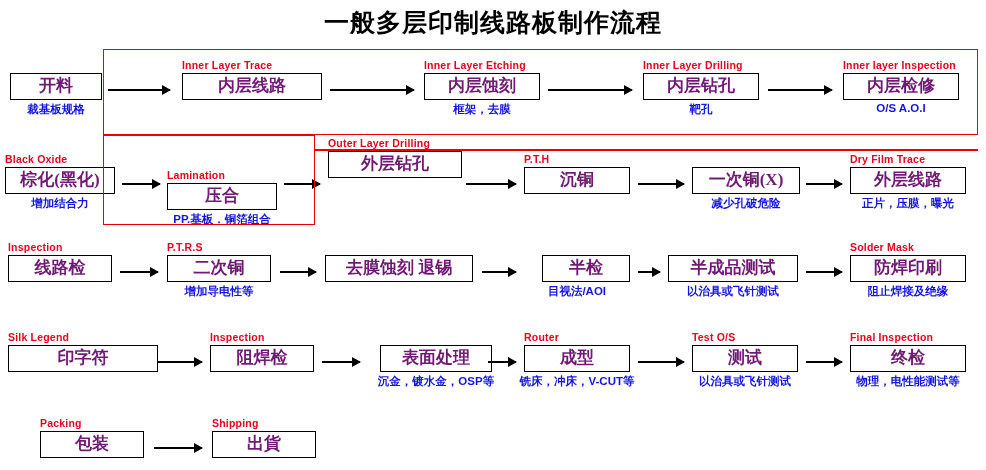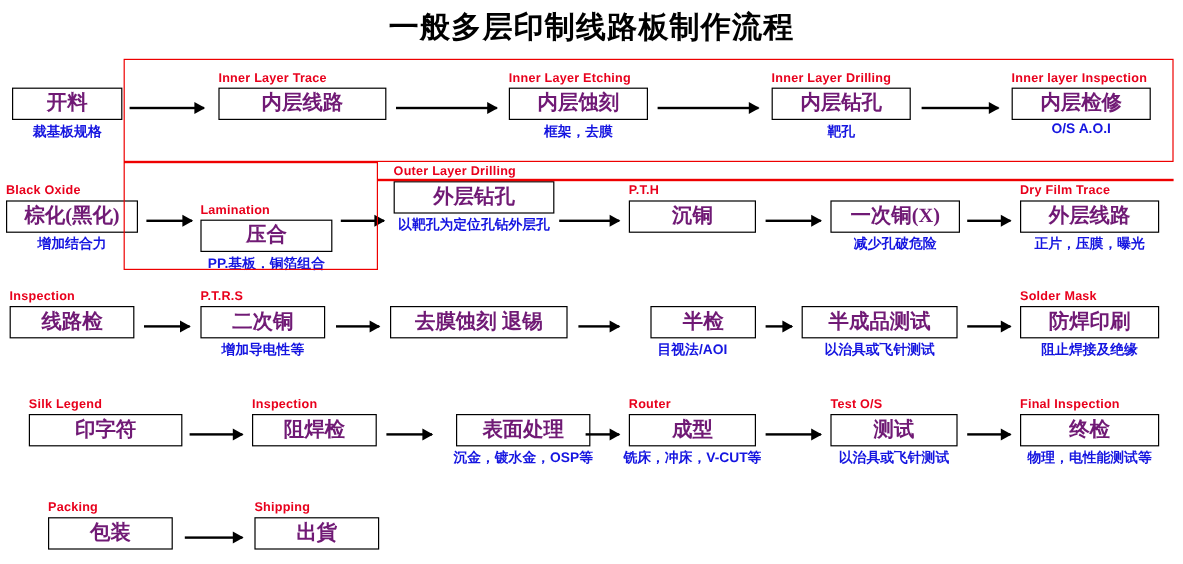--- a/index.html
+++ b/index.html
@@ -129,21 +129,20 @@
         <div class="node-bottom">增加结合力</div>
       </div>
       <div class="node" style="left: 167px; top: 126px; width: 110px; margin-top: 16px;">
         <div class="node-top">Lamination</div>
         <div class="node-box">压合</div>
         <div class="node-bottom">PP.基板．铜箔组合</div>
       </div>
       <div class="node" style="left: 328px; top: 110px; width: 134px;">
         <div class="node-top">Outer Layer Drilling</div>
         <div class="node-box">外层钻孔</div>
-        <div class="node-bottom">以靶孔为定位孔钻外层孔</div>
       </div>
       <div class="node" style="left: 524px; top: 126px; width: 106px;">
         <div class="node-top">P.T.H</div>
         <div class="node-box">沉铜</div>
       </div>
       <div class="node" style="left: 692px; top: 126px; width: 108px;">
         <div class="node-box">一次铜(X)</div>
         <div class="node-bottom">减少孔破危险</div>
       </div>
       <div class="node" style="left: 850px; top: 126px; width: 116px;">
@@ -169,21 +168,21 @@
       </div>
       <div class="node" style="left: 668px; top: 214px; width: 130px;">
         <div class="node-box">半成品测试</div>
         <div class="node-bottom">以治具或飞针测试</div>
       </div>
       <div class="node" style="left: 850px; top: 214px; width: 116px;">
         <div class="node-top">Solder Mask</div>
         <div class="node-box">防焊印刷</div>
         <div class="node-bottom">阻止焊接及绝缘</div>
       </div>
-      <div class="node" style="left: 24px; top: 304px; width: 128px;">
+      <div class="node" style="left: 8px; top: 304px; width: 150px;">
         <div class="node-top">Silk Legend</div>
         <div class="node-box">印字符</div>
       </div>
       <div class="node" style="left: 210px; top: 304px; width: 104px;">
         <div class="node-top">Inspection</div>
         <div class="node-box">阻焊检</div>
       </div>
       <div class="node" style="left: 380px; top: 304px; width: 112px;">
         <div class="node-box">表面处理</div>
         <div class="node-bottom">沉金，镀水金，OSP等</div>

